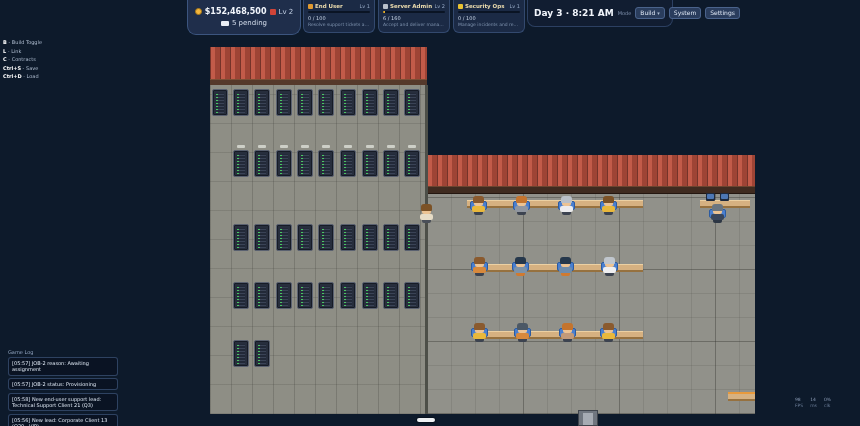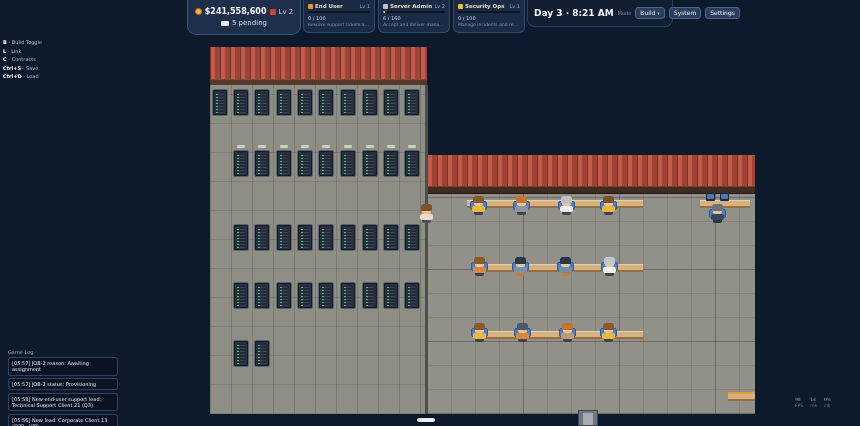--- a/index.html
+++ b/index.html
@@ -273,21 +273,21 @@
         <div class="torso" style="background: rgb(231, 220, 198);"></div>
         <div class="legs" style="background: rgb(74, 79, 88);"></div>
       </div>
       <div class="door" style="left: 578px; top: 410px; width: 20px; height: 16px;"></div>
       <div class="marker-pill" style="left: 417px; top: 418px; width: 18px; height: 4px;"></div>
     </div>
 
   <div class="stats-panel">
     <div class="stats-row">
       <span class="coin-icon"></span>
-      <span class="money">$241,558,600</span>
+      <span class="money">$152,468,500</span>
       <span class="badge-icon"></span>
       <span class="level">Lv 2</span>
     </div>
     <div class="stats-row">
       <span class="pending-icon"></span>
       <span class="pending">5 pending</span>
     </div>
   </div>
 
   <div class="card" style="left:303px">

